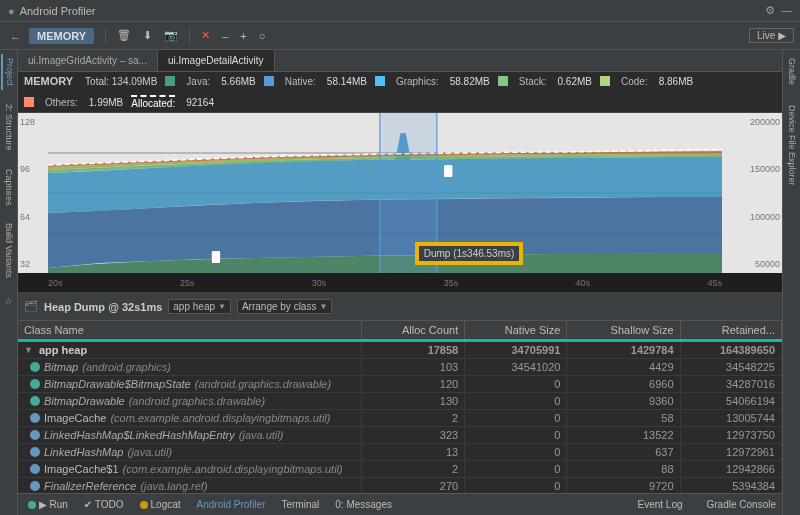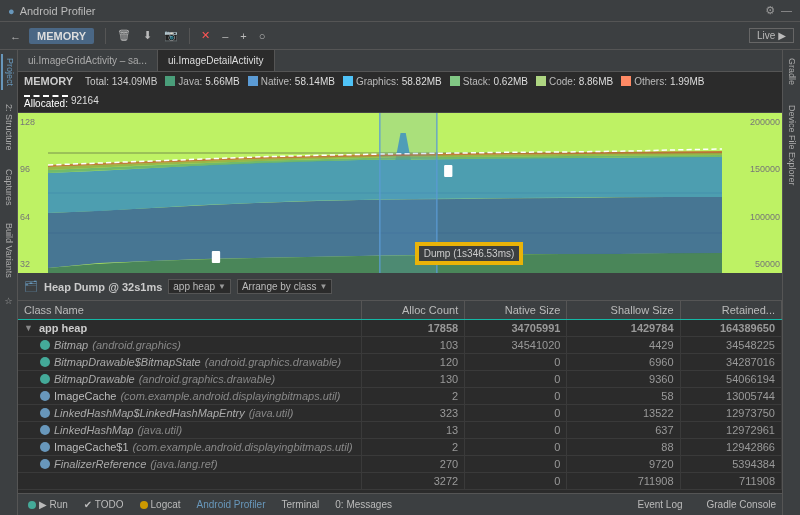--- a/index.html
+++ b/index.html
@@ -147,40 +147,40 @@
       padding: 3px 6px;
       display: flex;
       align-items: center;
       gap: 8px;
       font-size: 10px;
       border-bottom: 1px solid #444;
       flex-wrap: wrap;
     }
     .legend-item {
       display: flex;
-      align-items: flex-start;
-      gap: 3px;
+      align-items: center;
+      gap: 11px;
     }
     .legend-color {
       width: 10px;
       height: 10px;
       flex-shrink: 0;
     }
     .memory-title {
       font-weight: bold;
       color: #ccc;
       font-size: 11px;
       margin-right: 4px;
     }
 
     
     .chart-svg-container {
       position: relative;
       height: 160px;
-      background: #bef264;
+      background: #e5e5e5;
       overflow: hidden;
     }
     .chart-y-labels {
       position: absolute;
       left: 0;
       top: 0;
       height: 100%;
       width: 30px;
       display: flex;
       flex-direction: column;
@@ -273,21 +273,21 @@
     table {
       width: 100%;
       border-collapse: collapse;
       font-size: 11px;
     }
     thead th {
       background: #3c3f41;
       color: #bbb;
       padding: 3px 6px;
       text-align: left;
-      border-bottom: 1px solid #14b8a6;
+      border-bottom: 3px solid #14b8a6;
       border-right: 1px solid #555;
       position: sticky;
       top: 0;
       z-index: 5;
       font-weight: normal;
       white-space: nowrap;
     }
     thead th.numeric { text-align: right; }
     tbody tr { border-bottom: 1px solid #3a3a3a; }
     tbody td {
@@ -295,21 +295,21 @@
       color: #bbb;
       border-right: 1px solid #3a3a3a;
       white-space: nowrap;
     }
     tbody td.numeric { text-align: right; color: #999; }
     .class-name-cell { display: flex; align-items: center; gap: 4px; }
     .class-icon { width: 10px; height: 10px; border-radius: 50%; flex-shrink: 0; }
     .class-name-italic { font-style: italic; color: #aaa; }
     .parent-row td { color: #ccc; font-weight: bold; }
     .parent-row td:first-child { padding-left: 6px; }
-    .child-row td:first-child { padding-left: 22px; }
+    .child-row td:first-child { padding-left: 12px; }
     .expand-icon { color: #888; font-size: 9px; margin-right: 2px; }
 
     
     .bottom-bar {
       background: #3c3f41;
       height: 22px;
       display: flex;
       align-items: center;
       padding: 0 6px;
       border-top: 1px solid #555;
@@ -478,20 +478,30 @@
       </div>
 
       <div class="chart-right-labels">
         <span>200000</span>
         <span>150000</span>
         <span>100000</span>
         <span>50000</span>
       </div>
     </div>
 
+    <div class="time-axis">
+      <div class="time-ticks">
+        <span>20s</span>
+        <span>25s</span>
+        <span>30s</span>
+        <span>35s</span>
+        <span>40s</span>
+        <span>45s</span>
+      </div>
+    </div>
 
     <div class="heap-toolbar">
       <span style="color:#6897bb;">🗂</span>
       <span class="heap-title">Heap Dump @ 32s1ms</span>
       <div class="heap-dropdown">
         <span>app heap</span>
         <span class="heap-dropdown-arrow">▼</span>
       </div>
       <div class="heap-dropdown">
         <span>Arrange by class</span>

